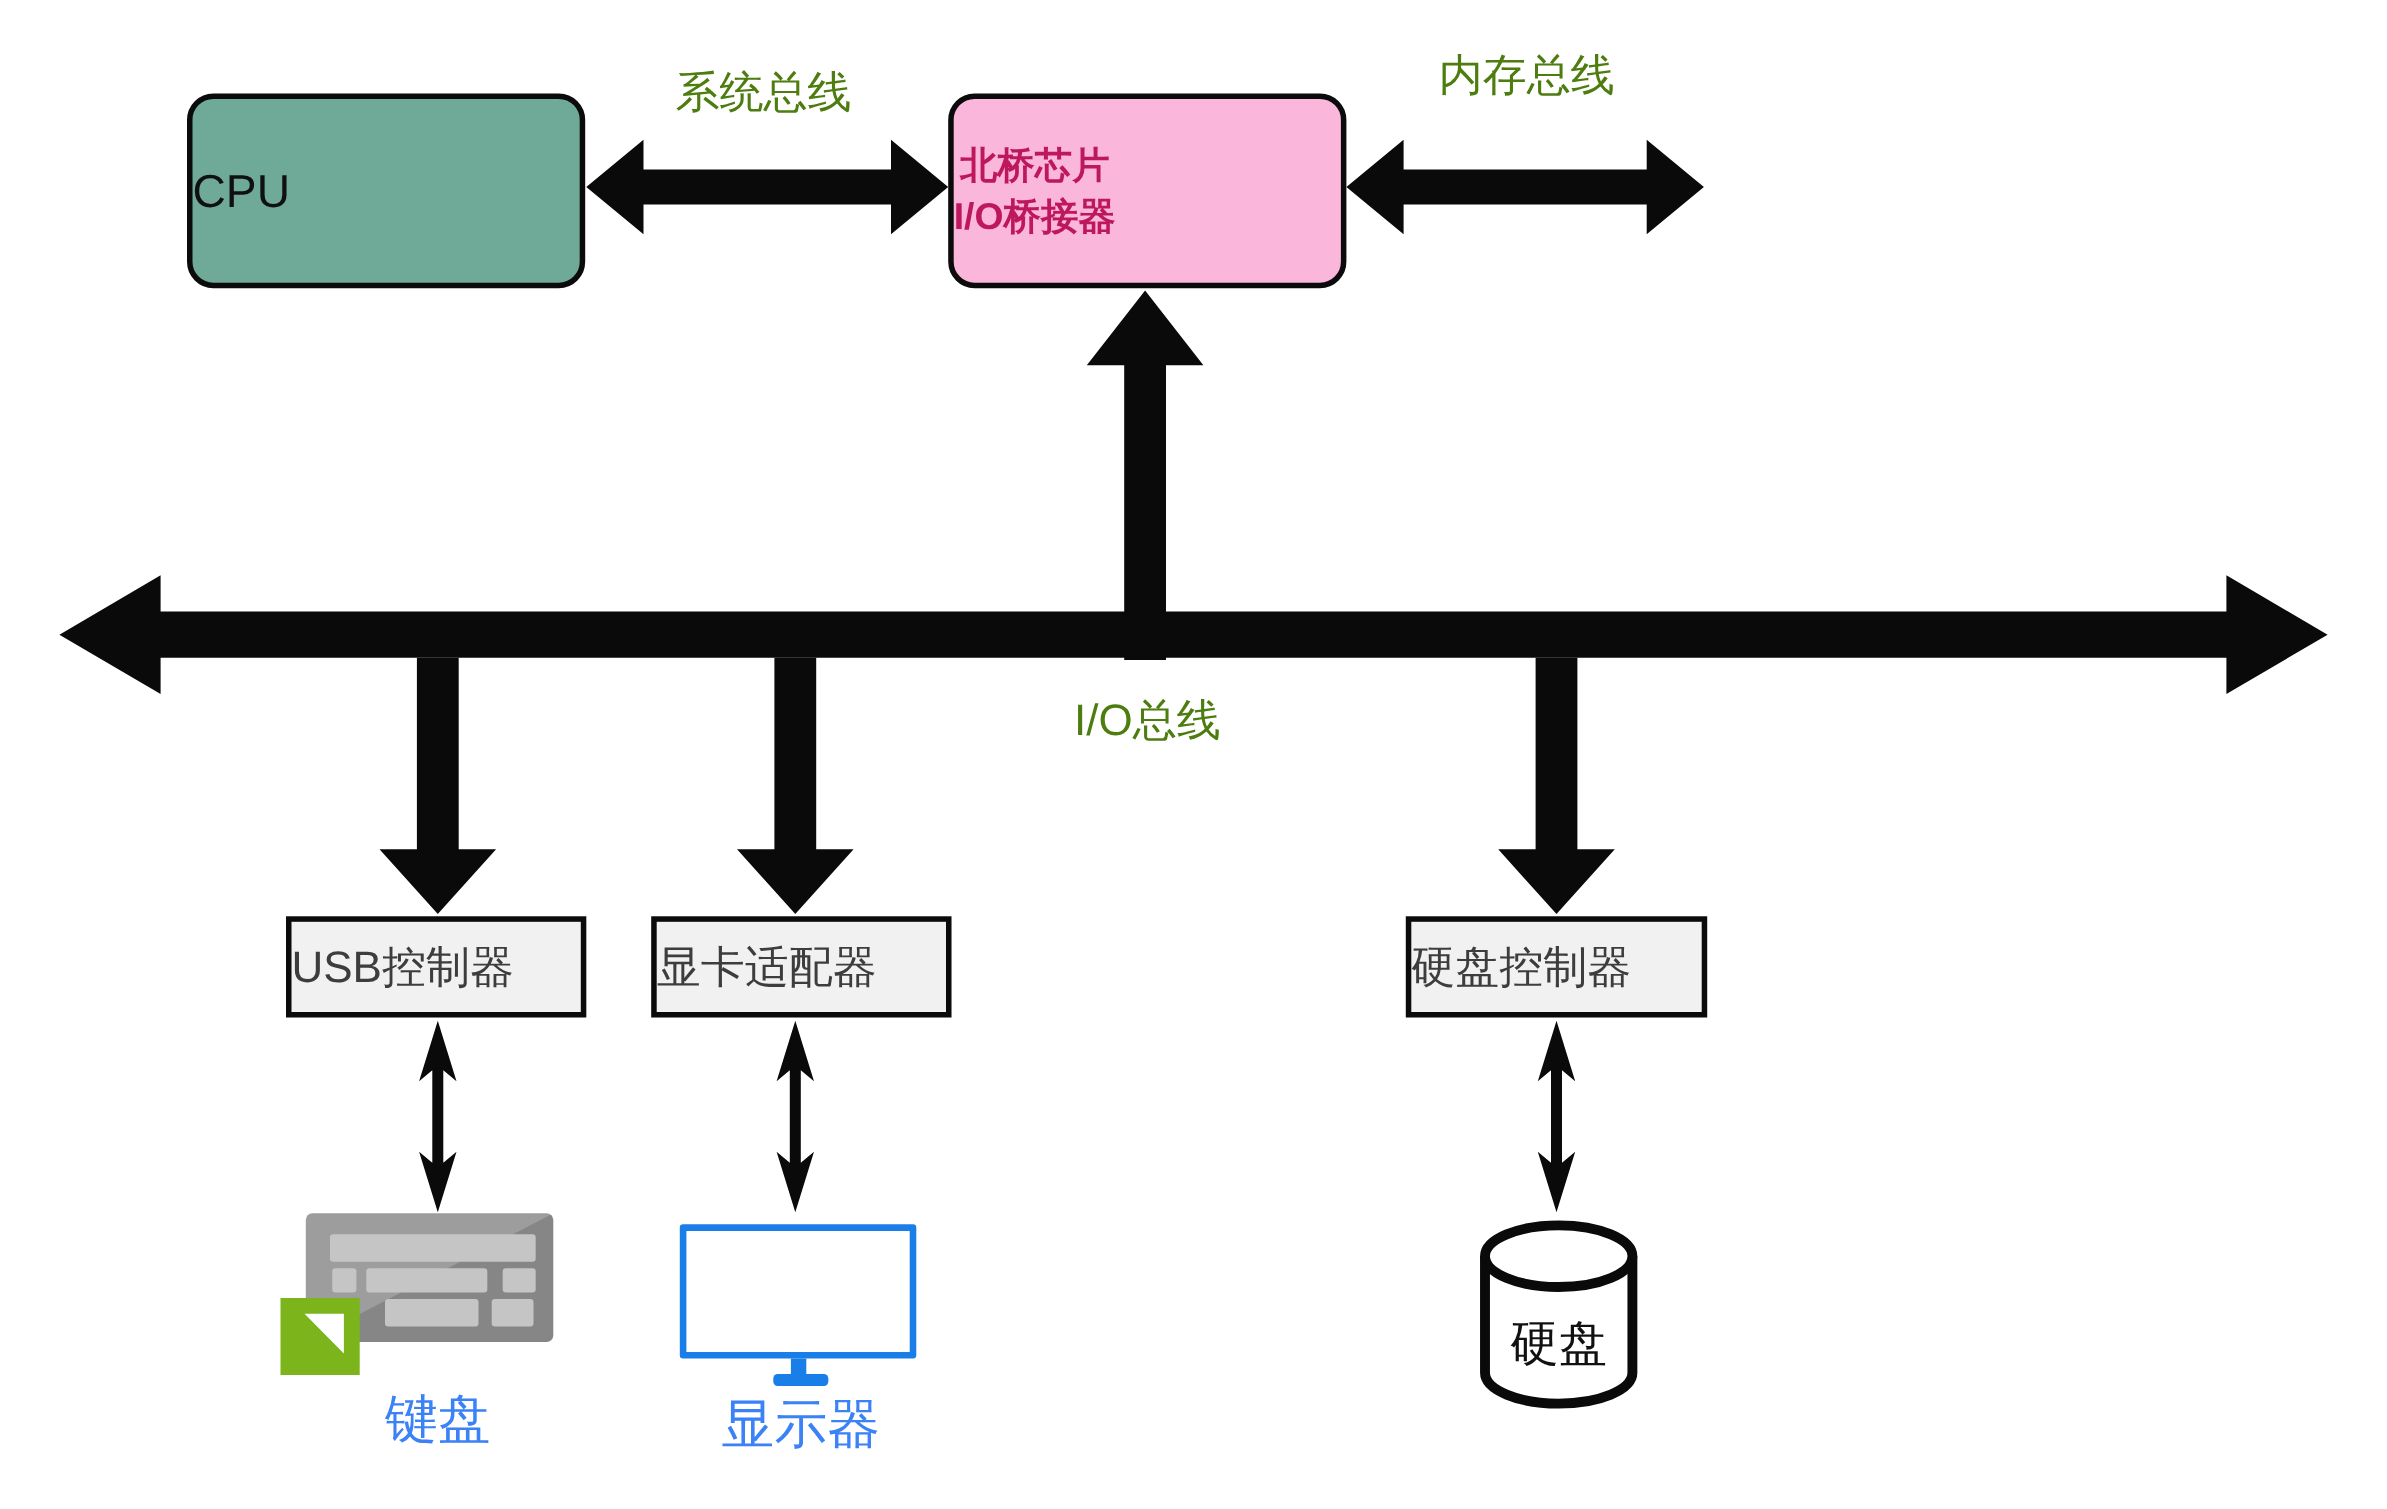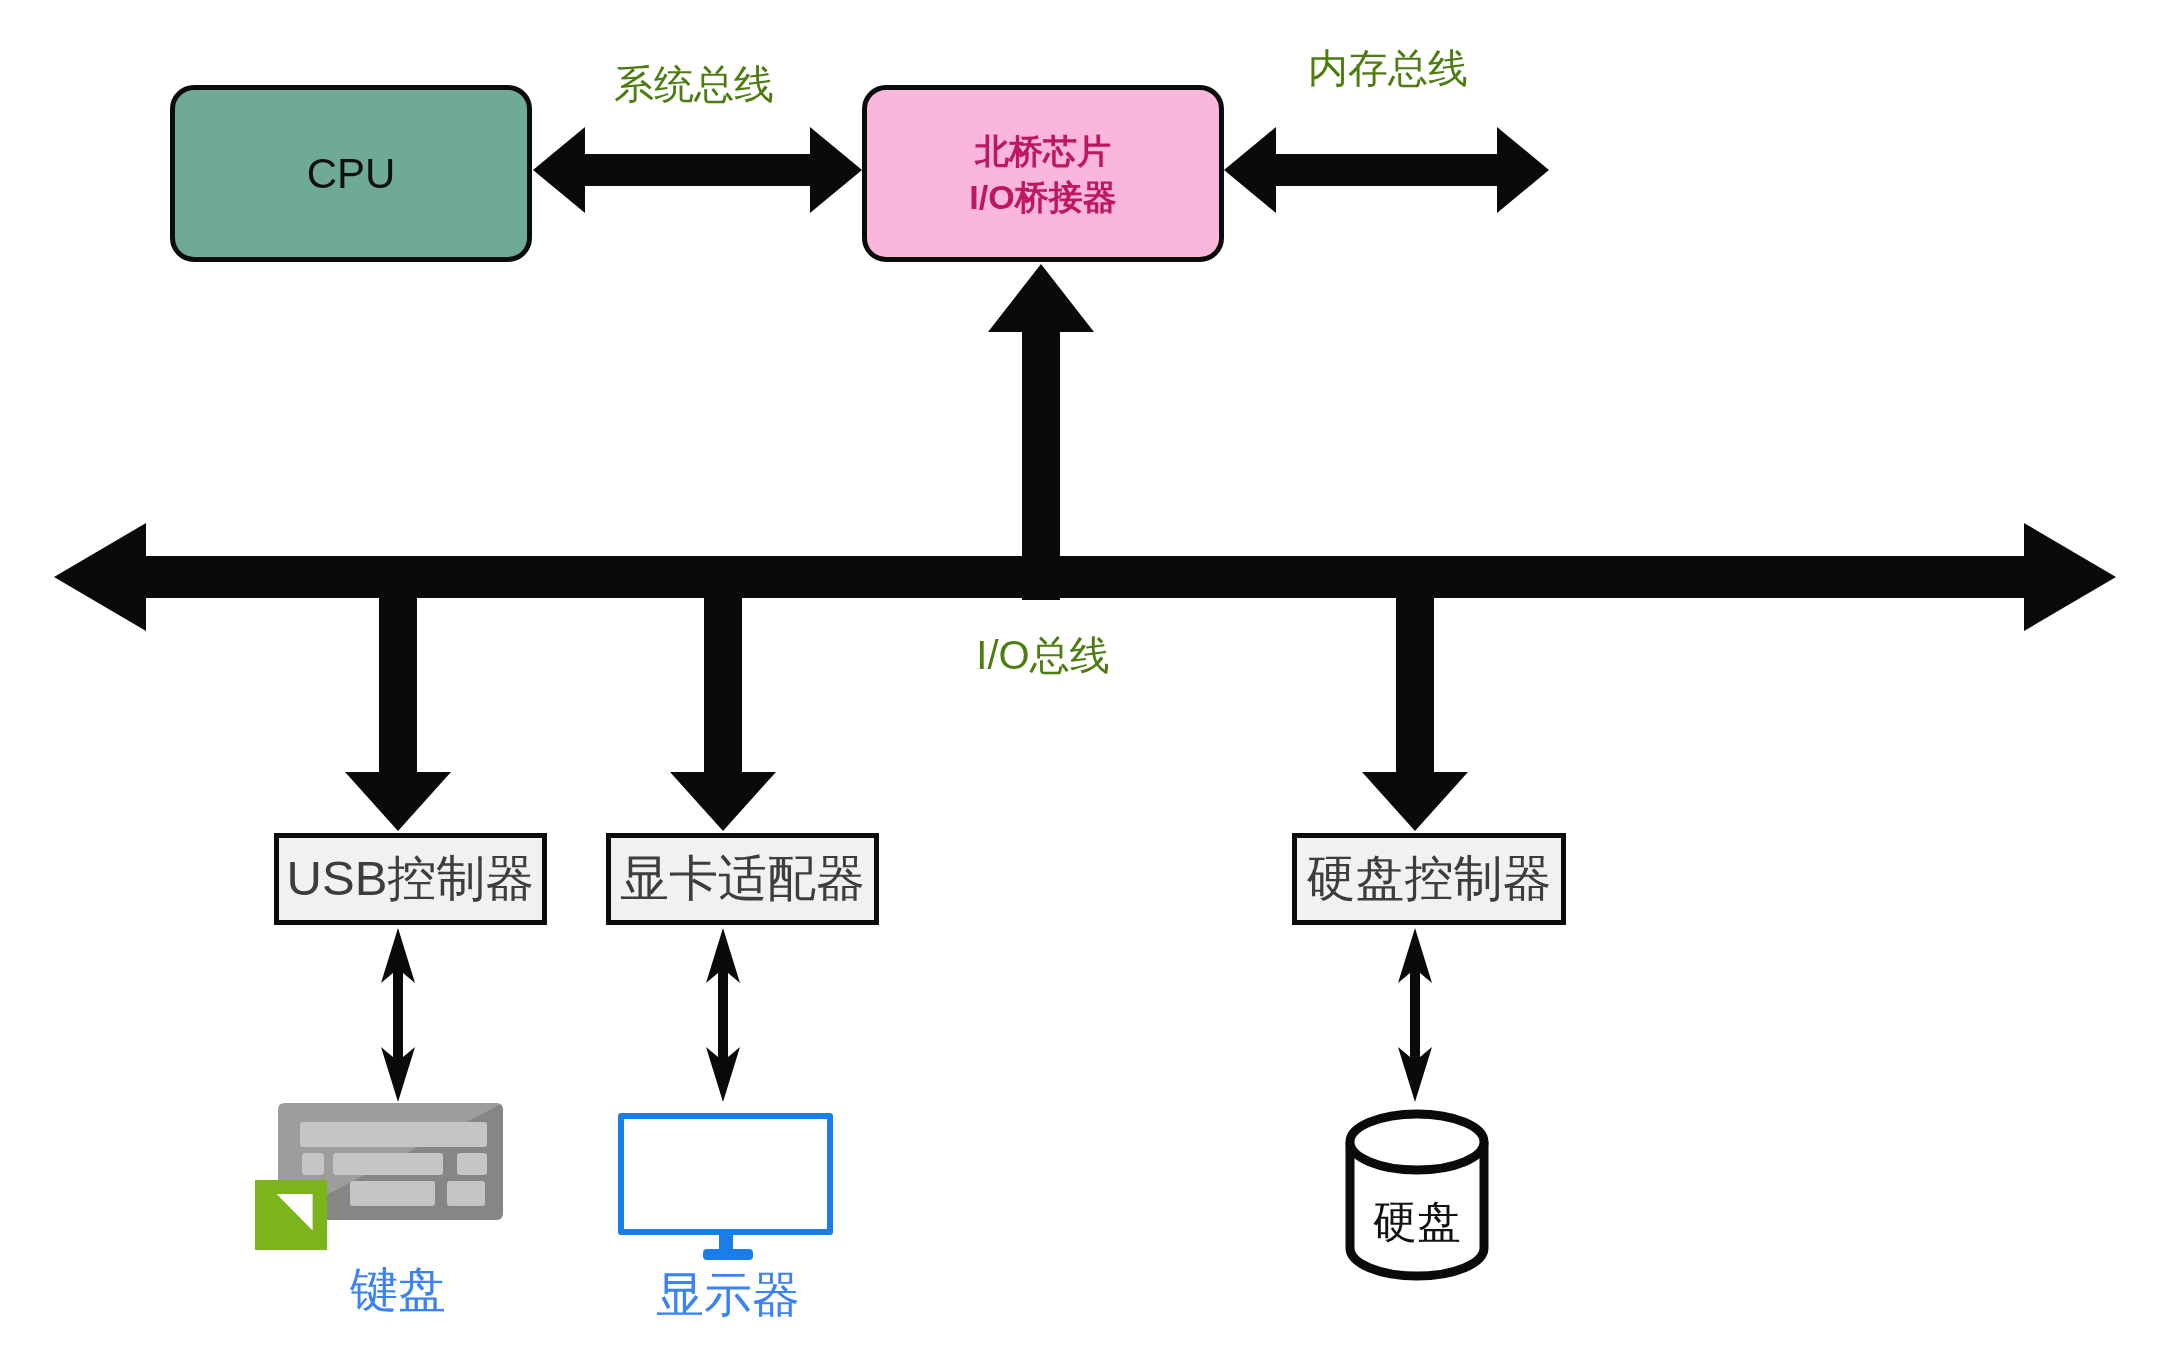--- a/index.html
+++ b/index.html
@@ -6,33 +6,33 @@
   #canvas{
     position:relative;
     width:2170px;height:1372px;
     background:#ffffff;
     font-family:"Liberation Sans","DejaVu Sans",sans-serif;
     overflow:hidden;
   }
   #connector-layer{position:absolute;left:0;top:0;}
   .node{
     position:absolute;
-    display:flex;align-items:center;justify-content:center;
+    display:flex;align-items:center;justify-content:flex-start;
     box-sizing:border-box;
     text-align:center;
   }
   .rounded{border:5px solid #0b0b0b;border-radius:24px;}
   .square{border:6px solid #0b0b0b;}
   .cpu{left:170px;top:85px;width:362px;height:177px;background:#6FA998;font-size:42px;color:#101010;}
   .northbridge{left:862px;top:85px;width:362px;height:177px;background:#FAB6DB;font-size:34px;line-height:46px;color:#be185d;font-weight:700;}
   .memory{left:1549px;top:83px;width:363px;height:181px;background:#F4F4F4;font-size:37px;color:#3a3a3a;}
   .ctrl{
     background:#F1F1F1;border:5px solid #0b0b0b;
-    font-size:49px;color:#3d3d3d;font-weight:500;
-    width:273px;height:92px;top:833px;margin-left:14px;
+    font-size:40px;color:#3d3d3d;font-weight:500;
+    width:273px;height:92px;top:833px;
   }
   .usb-ctrl{left:260px;}
   .gpu-ctrl{left:592px;}
   .hdd-ctrl{left:1278px;width:274px;}
   .bus-label{
     position:absolute;
     font-size:40px;color:#4d7c0f;font-weight:500;
     transform:translate(-50%,-50%);
     white-space:nowrap;
   }

